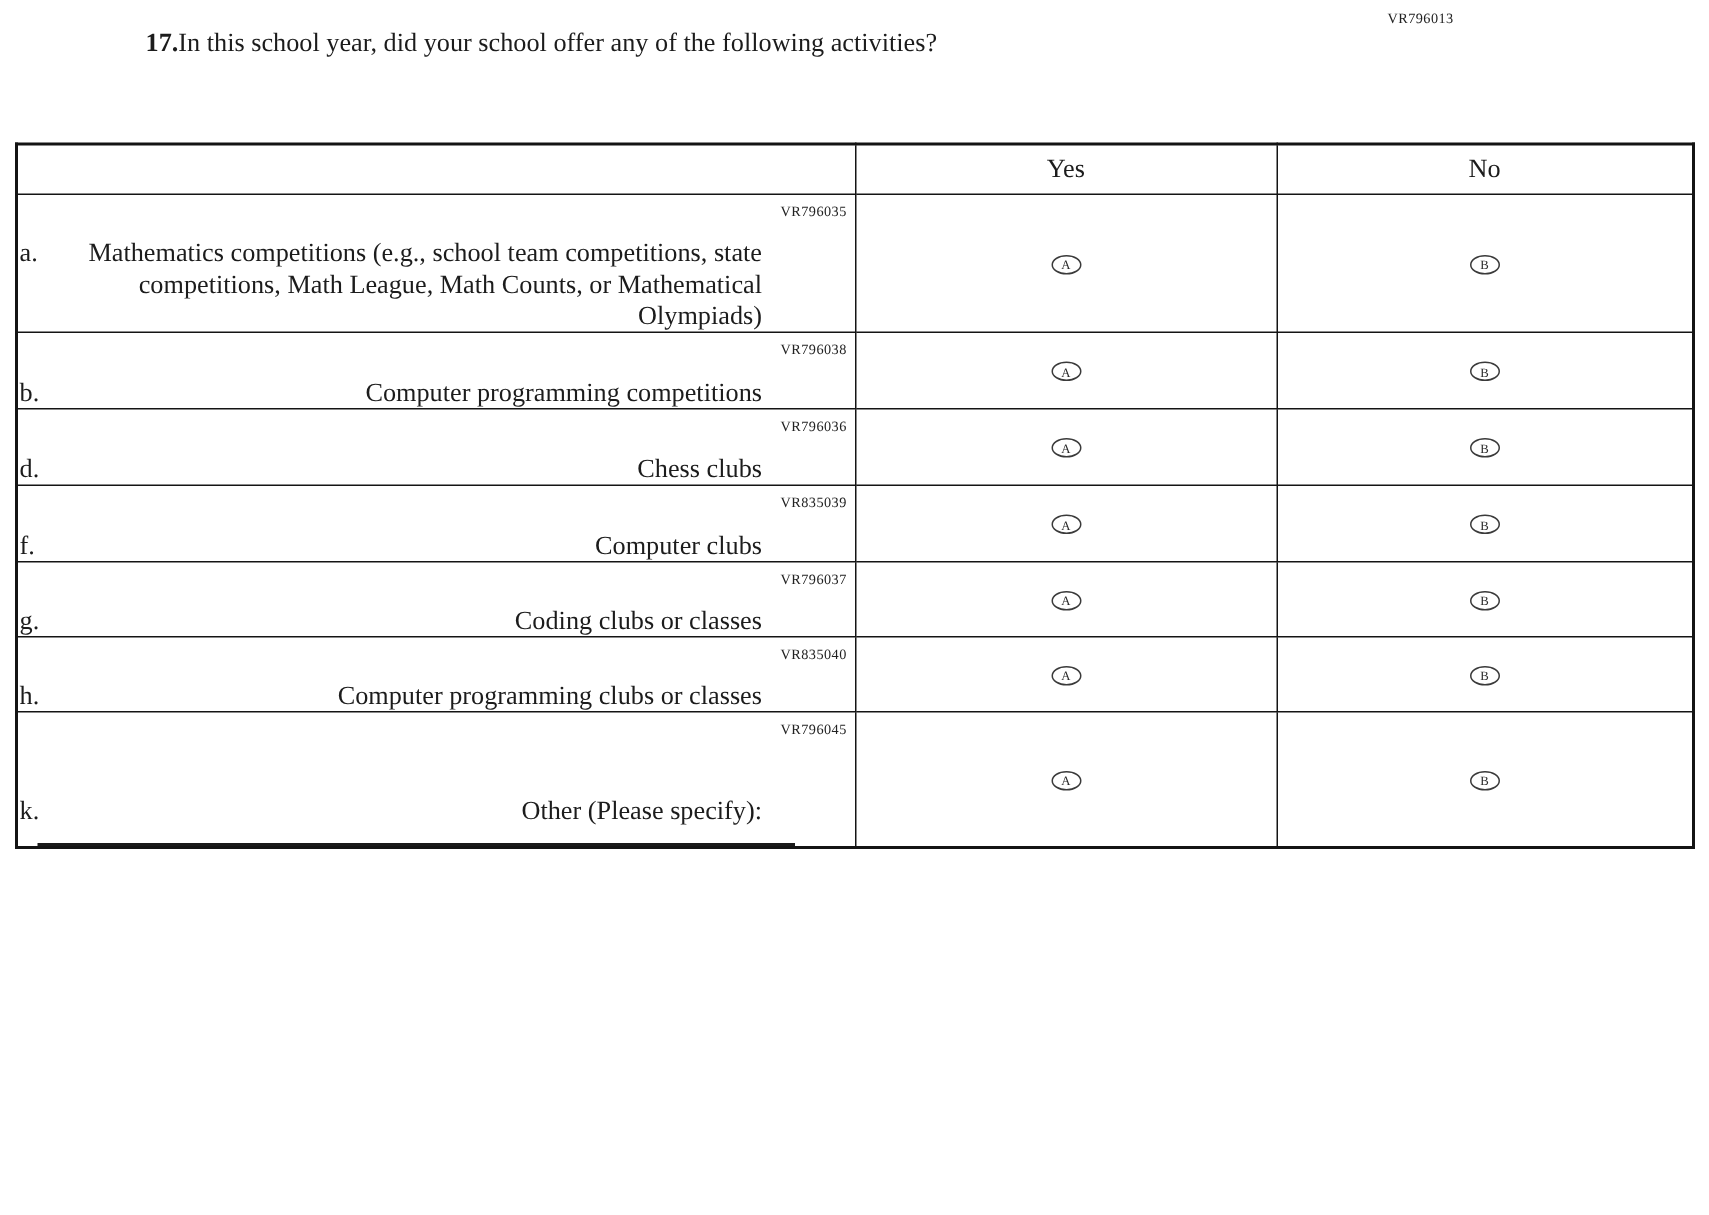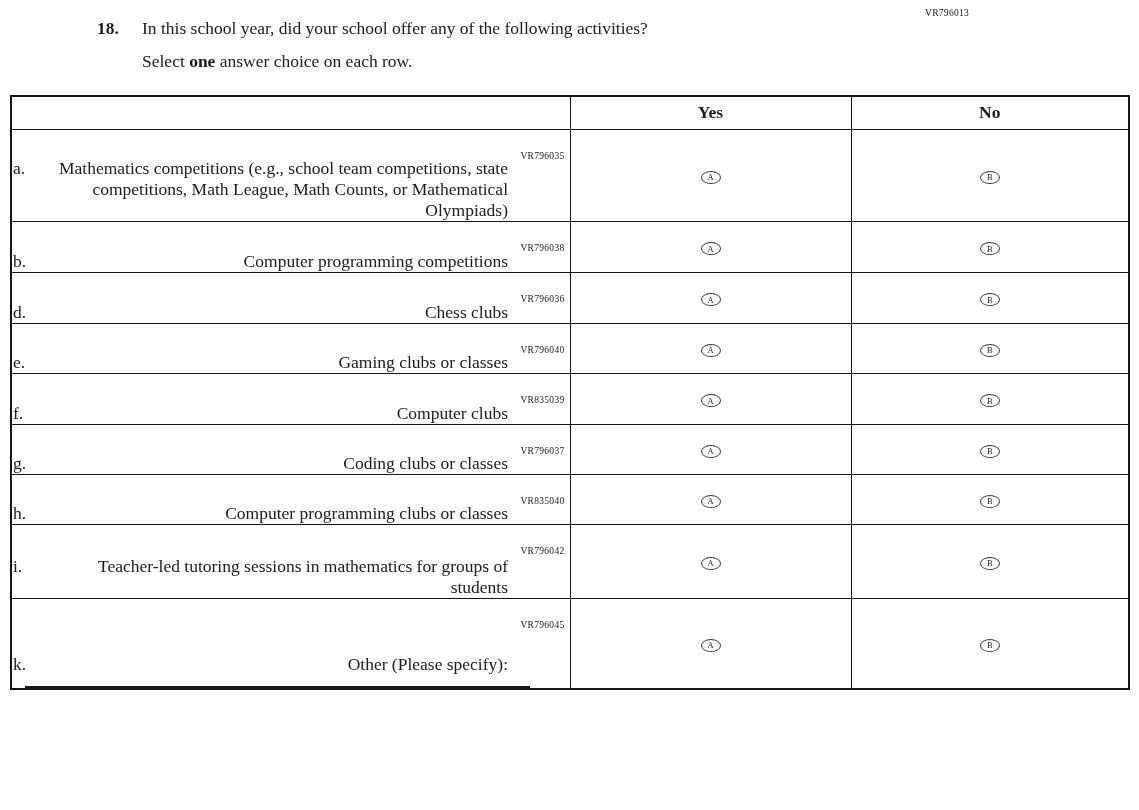--- a/index.html
+++ b/index.html
@@ -10,51 +10,51 @@
     color:#1c1c1c;
     font-family:"Liberation Serif","DejaVu Serif",serif;
     overflow:hidden;
   }
   .page-code{
     position:absolute;top:8px;left:925px;
     font-size:9.5px;letter-spacing:.3px;color:#222;
   }
   .question{position:absolute;top:16px;left:97px;width:900px;}
   .q-num{float:left;font-weight:bold;font-size:17.5px;line-height:24px;}
-  .q-body{margin-left:45px;}
+  .q-body{margin-left:12px;}
   .q-text{margin:0 0 9px 0;font-size:17.5px;line-height:24px;}
   .q-instr{margin:0;font-size:17.5px;line-height:24px;}
   .q-instr b{font-weight:bold;}
 
   table.grid{
     position:absolute;top:95px;left:10px;
     width:1118px;
     border-collapse:collapse;
     table-layout:fixed;
     border:2.5px solid #141414;
   }
   table.grid th, table.grid td{
     border:1.5px solid #141414;
     padding:0;
     box-sizing:border-box;
   }
   th.hdr{
     height:33px;
-    font-size:17.5px;font-weight:bold;
+    font-size:17.5px;font-weight:normal;
     text-align:center;vertical-align:middle;
     border-bottom:5px double #141414;
   }
   td.item-cell{
     position:relative;
     vertical-align:bottom;
     padding:15px 6px 6px 22px;
     font-size:17.5px;line-height:21px;
   }
   .vr-code{
-    position:absolute;top:16px;right:5px;
+    position:absolute;top:2px;right:5px;
     font-size:9.5px;letter-spacing:.3px;color:#222;
   }
   .item-label{position:relative;padding-left:26px;}
   .item-letter{position:absolute;left:1px;top:0;}
   .item-text{display:block;max-width:470px;text-align:right;}
   td.bubble-cell{
     text-align:center;vertical-align:middle;
   }
   .bubble{
     display:inline-flex;align-items:center;justify-content:center;
@@ -72,24 +72,23 @@
   td.k-cell{padding-bottom:21px;}
 </style>
 </head>
 <body>
 
 <div class="page">
 
   <span class="page-code">VR796013</span>
 
   <div class="question">
-    <span class="q-num">18.</span>
+    <span class="q-num">17.</span>
     <div class="q-body">
       <p class="q-text">In this school year, did your school offer any of the following activities?</p>
-      <p class="q-instr"><span>Select </span><b>one</b><span> answer choice on each row.</span></p>
     </div>
   </div>
 
   <table class="grid">
     <colgroup>
         <col style="width:559px">
         <col style="width:281px">
         <col style="width:278px">
       </colgroup>
     <thead>
@@ -138,35 +137,20 @@
               <span class="item-text">Chess clubs</span>
             </div>
         </td>
         <td class="bubble-cell"><span class="bubble">
               <span>A</span>
             </span></td>
         <td class="bubble-cell"><span class="bubble">
               <span>B</span>
             </span></td>
       </tr>
-      <tr style="height:50px">
-        <td class="item-cell">
-          <span class="vr-code">VR796040</span>
-          <div class="item-label">
-              <span class="item-letter">e.</span>
-              <span class="item-text">Gaming clubs or classes</span>
-            </div>
-        </td>
-        <td class="bubble-cell"><span class="bubble">
-              <span>A</span>
-            </span></td>
-        <td class="bubble-cell"><span class="bubble">
-              <span>B</span>
-            </span></td>
-      </tr>
       <tr style="height:51px">
         <td class="item-cell">
           <span class="vr-code">VR835039</span>
           <div class="item-label">
               <span class="item-letter">f.</span>
               <span class="item-text">Computer clubs</span>
             </div>
         </td>
         <td class="bubble-cell"><span class="bubble">
               <span>A</span>
@@ -189,35 +173,20 @@
         <td class="bubble-cell"><span class="bubble">
               <span>B</span>
             </span></td>
       </tr>
       <tr style="height:50px">
         <td class="item-cell">
           <span class="vr-code">VR835040</span>
           <div class="item-label">
               <span class="item-letter">h.</span>
               <span class="item-text">Computer programming clubs or classes</span>
-            </div>
-        </td>
-        <td class="bubble-cell"><span class="bubble">
-              <span>A</span>
-            </span></td>
-        <td class="bubble-cell"><span class="bubble">
-              <span>B</span>
-            </span></td>
-      </tr>
-      <tr style="height:74px">
-        <td class="item-cell">
-          <span class="vr-code">VR796042</span>
-          <div class="item-label">
-              <span class="item-letter">i.</span>
-              <span class="item-text">Teacher-led tutoring sessions in mathematics for groups of students</span>
             </div>
         </td>
         <td class="bubble-cell"><span class="bubble">
               <span>A</span>
             </span></td>
         <td class="bubble-cell"><span class="bubble">
               <span>B</span>
             </span></td>
       </tr>
       <tr style="height:91px">

